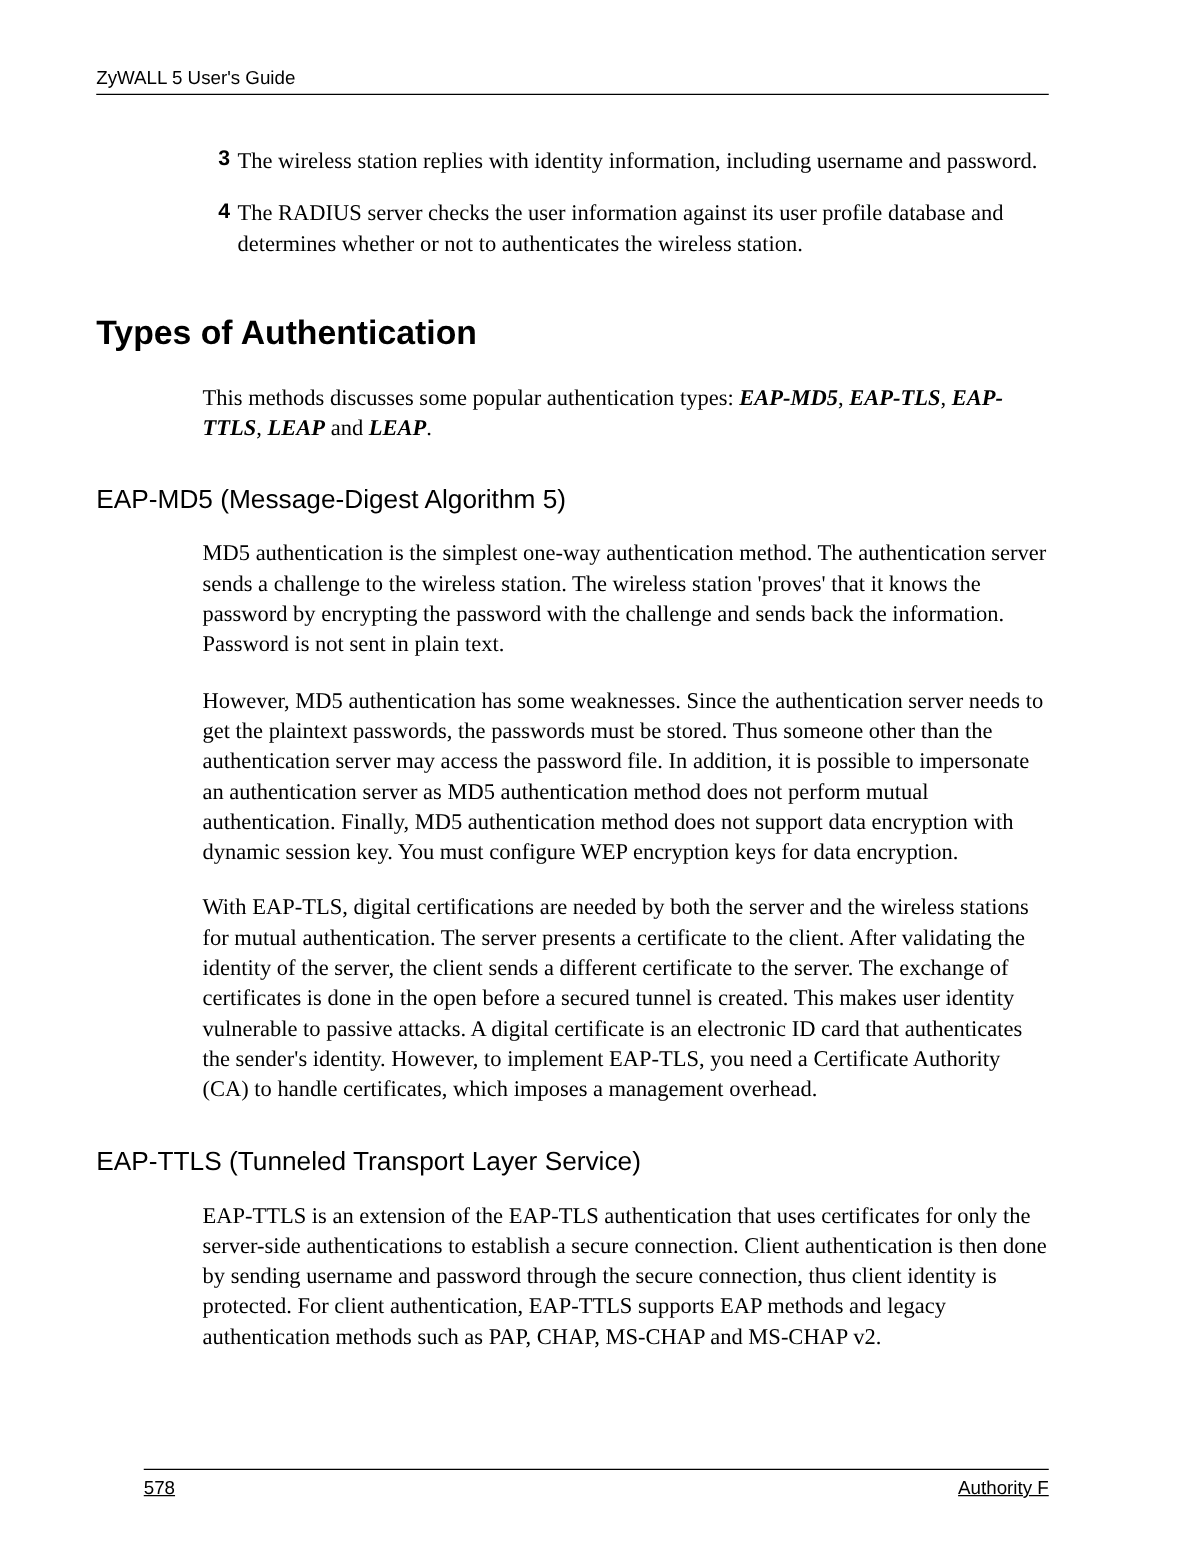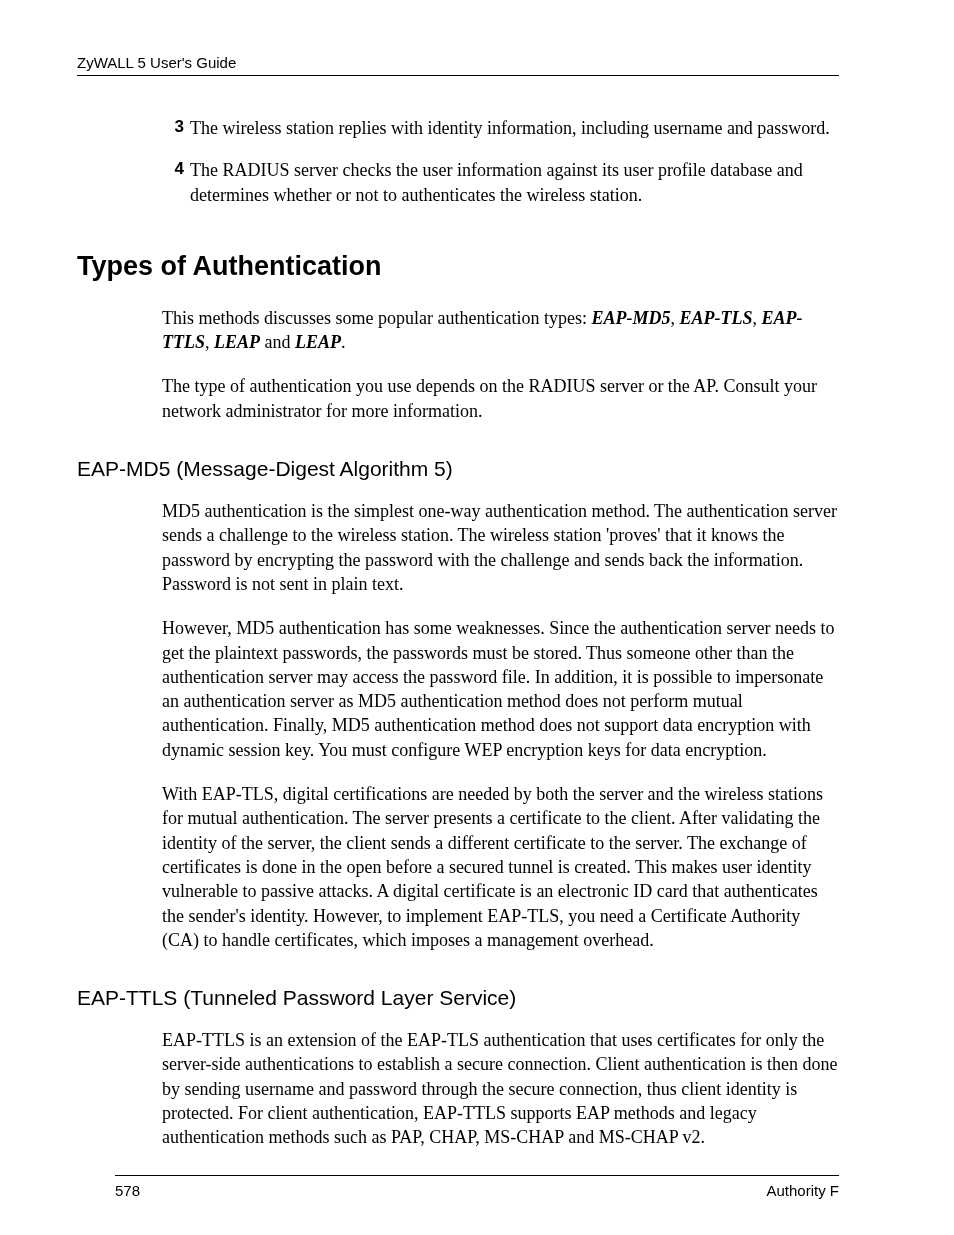--- a/index.html
+++ b/index.html
@@ -80,20 +80,21 @@
   .footer-rule {
     border: none;
     border-top: 1px solid #000;
     margin: 0 0 6px 0;
   }
   .footer-row {
     display: flex;
     justify-content: space-between;
     font-family: Arial, Helvetica, sans-serif;
     font-size: 15px;
+    text-decoration: underline;
   }
 </style>
 </head>
 <body>
 
 <div class="page">
 
   <div class="running-header">ZyWALL 5 User's Guide</div>
   <hr class="running-rule">
 
@@ -107,34 +108,33 @@
       <div class="txt">The RADIUS server checks the user information against its user profile database and determines whether or not to authenticates the wireless station.</div>
     </div>
   </div>
 
   <h1 class="section">Types of  Authentication</h1>
 
   <div class="body-block">
     <p>
       <span>This methods discusses some popular authentication types: </span><span class="bold">EAP-MD5</span><span>, </span><span class="bold">EAP-TLS</span><span>, </span><span class="bold">EAP-TTLS</span><span>, </span><span class="bold">LEAP</span><span> and </span><span class="bold">LEAP</span><span>.</span>
     </p>
-    <p>The type of authentication you use depends on the RADIUS server or the AP. Consult your network administrator for more information.</p>
   </div>
 
   <h2 class="sub">EAP-MD5 (Message-Digest Algorithm 5)</h2>
   <div class="body-block">
     <p>MD5 authentication is the simplest one-way authentication method. The authentication server sends a challenge to the wireless station. The wireless station 'proves' that it knows the password by encrypting the password with the challenge and sends back the information. Password is not sent in plain text.</p>
     <p>However, MD5 authentication has some weaknesses. Since the authentication server needs to get the plaintext passwords, the passwords must be stored. Thus someone other than the authentication server may access the password file. In addition, it is possible to impersonate an authentication server as MD5 authentication method does not perform mutual authentication. Finally, MD5 authentication method does not support data encryption with dynamic session key. You must configure WEP encryption keys for data encryption.</p>
   </div>
 
   <div class="body-block">
     <p>With EAP-TLS, digital certifications are needed by both the server and the wireless stations for mutual authentication. The server presents a certificate to the client. After validating the identity of the server, the client sends a different certificate to the server. The exchange of certificates is done in the open before a secured tunnel is created. This makes user identity vulnerable to passive attacks. A digital certificate is an electronic ID card that authenticates the sender's identity. However, to implement EAP-TLS, you need a Certificate Authority (CA) to handle certificates, which imposes a management overhead.</p>
   </div>
 
-  <h2 class="sub">EAP-TTLS (Tunneled Password Layer Service)</h2>
+  <h2 class="sub">EAP-TTLS (Tunneled Transport Layer Service)</h2>
   <div class="body-block">
     <p>EAP-TTLS is an extension of the EAP-TLS authentication that uses certificates for only the server-side authentications to establish a secure connection. Client authentication is then done by sending username and password through the secure connection, thus client identity is protected. For client authentication, EAP-TTLS supports EAP methods and legacy authentication methods such as PAP, CHAP, MS-CHAP and MS-CHAP v2.</p>
   </div>
 
   <div class="footer">
     <hr class="footer-rule">
     <div class="footer-row">
       <span>578</span>
       <span>Authority F</span>
     </div>

